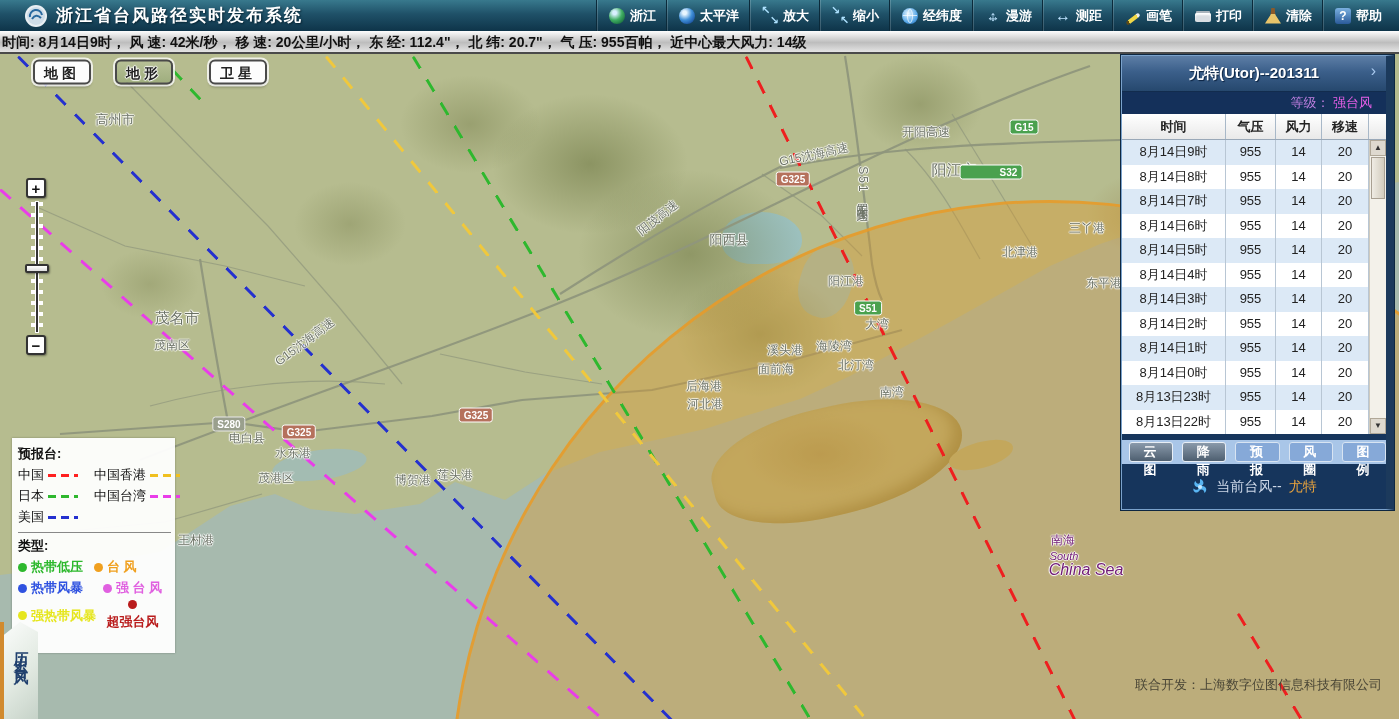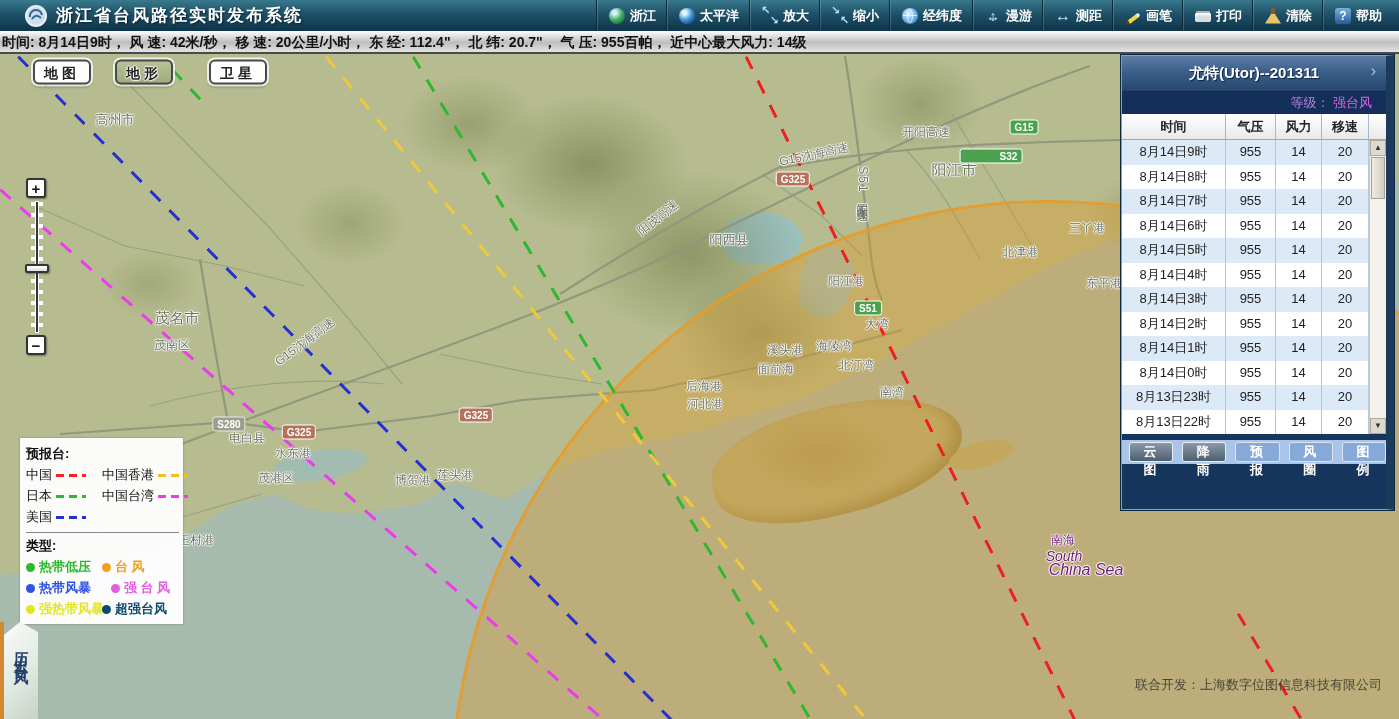--- a/index.html
+++ b/index.html
@@ -105,22 +105,22 @@
   #zoom-plus{top:0;}
   #zoom-minus{top:157px;}
   #zoom-ladder{position:absolute;left:7px;top:24px;width:12px;height:130px;cursor:pointer;
        background:repeating-linear-gradient(180deg,#fff 0 4px,transparent 4px 11px),
                   repeating-linear-gradient(180deg,transparent 0 1px,#333 1px 3px,transparent 3px 11px);}
   #zoom-ladder::before{content:"";position:absolute;left:5px;top:0;bottom:0;width:2px;background:#333;box-shadow:0 0 0 1px #fff;}
   #zoom-handle{position:absolute;left:1px;top:86px;width:24px;height:9px;background:linear-gradient(#fff,#ddd);
        border:2px solid #333;border-radius:2px;cursor:grab;box-shadow:1px 1px 2px rgba(0,0,0,.4);box-sizing:border-box;}
 
   
-  #legend{position:absolute;left:20px;top:384px;width:163px;z-index:10;background:rgba(255,255,255,.95);
-       font-size:13px;color:#111;padding:5px 4px 6px 6px;box-sizing:border-box;box-shadow:0 0 2px rgba(0,0,0,.3);}
+  #legend{position:absolute;left:12px;top:384px;width:163px;z-index:10;background:rgba(255,255,255,.95);
+       font-size:13px;color:#111;padding:5px 4px 22px 6px;box-sizing:border-box;box-shadow:0 0 2px rgba(0,0,0,.3);}
   .lg-title{font-weight:bold;margin:2px 0 3px;}
   .lg-grid{display:grid;grid-template-columns:76px 77px;row-gap:3px;}
   .lg-item{display:flex;align-items:center;gap:4px;white-space:nowrap;}
   .dash-sample{width:30px;height:3px;flex:none;}
   .dot{width:9px;height:9px;border-radius:50%;background:currentColor;flex:none;}
   .lg-divider{border-top:1px solid #888;margin:6px 0 4px;}
   .lg-item .tname{font-weight:bold;}
 
   
   #history-tab{position:absolute;left:0;top:568px;width:38px;height:97px;z-index:10;cursor:pointer;
@@ -285,31 +285,31 @@
         <div class="map-label even" style="left: 834px; top: 292px;">海陵湾</div>
         <div class="map-label" style="left: 776px; top: 315px;">面前海</div>
         <div class="map-label even" style="left: 856px; top: 311px;">北汀湾</div>
         <div class="map-label" style="left: 892px; top: 338px;">南湾</div>
         <div class="map-label even" style="left: 704px; top: 332px;">后海港</div>
         <div class="map-label" style="left: 705px; top: 350px;">河北港</div>
         <div class="map-label even" style="left: 1020px; top: 198px;">北津港</div>
         <div class="map-label" style="left: 1087px; top: 174px;">三丫港</div>
         <div class="map-label even" style="left: 1104px; top: 229px;">东平港</div>
         <div class="map-label sea-label" style="left: 1063px; top: 486px;">南海</div>
-        <div class="map-label sea-label italic even" style="left: 1064px; top: 502px; font-size: 14px;">South</div>
+        <div class="map-label sea-label italic even" style="left: 1064px; top: 502px; font-size: 11px;">South</div>
         <div class="map-label sea-label italic" style="left: 1064px; top: 516px; font-size: 16px; padding-left: 44px;">China Sea</div>
         <div class="map-label even" style="left: 902px; top: 78px; margin-left: 24px;">开阳高速</div>
         <div class="map-label" style="left: 305px; top: 288px; transform: translate(-50%, -50%) rotate(-37deg);">G15沈海高速</div>
         <div class="map-label even" style="left: 814px; top: 101px; transform: translate(-50%, -50%) rotate(-12deg);">G15沈海高速</div>
         <div class="map-label" style="left: 658px; top: 164px; transform: translate(-50%, -50%) rotate(-38deg);">阳茂高速</div>
         <div class="map-label vertical even" style="left: 862px; top: 130px;">S51罗阳高速</div>
     </div>
     <div id="map-badges">
       <div class="badge g even" style="left: 1024px; top: 43px;">G15</div>
-        <div class="badge g" style="left: 991px; top: 72px; padding-left: 39px;">S32</div>
+        <div class="badge g" style="left: 991px; top: 88px; padding-left: 39px;">S32</div>
         <div class="badge g even" style="left: 868px; top: 224px;">S51</div>
         <div class="badge b" style="left: 793px; top: 125px;">G325</div>
         <div class="badge b even" style="left: 299px; top: 378px;">G325</div>
         <div class="badge b" style="left: 476px; top: 361px;">G325</div>
         <div class="badge s even" style="left: 229px; top: 370px;">S280</div>
     </div>
 
     <div id="map-type-buttons">
       <div class="map-btn even" style="left: 62px; top: 18px;">地图</div>
         <div class="map-btn active" style="left: 144px; top: 18px;">地形</div>
@@ -363,21 +363,21 @@
             <span class="tname">热带风暴</span>
           </div>
           <div class="lg-item" style="color: rgb(224, 96, 224); justify-content: center;">
             <span class="dot"></span>
             <span class="tname">强 台 风</span>
           </div>
           <div class="lg-item even" style="color: rgb(230, 230, 30);">
             <span class="dot"></span>
             <span class="tname">强热带风暴</span>
           </div>
-          <div class="lg-item" style="color: #0c4a6e;">
+          <div class="lg-item" style="color: #b91c1c; flex-direction: column;">
             <span class="dot"></span>
             <span class="tname">超强台风</span>
           </div>
       </div>
     </div>
 
     <div id="history-strip"></div>
     <div id="history-tab">
       <div class="vtext">历史台风</div>
     </div>
@@ -482,15 +482,23 @@
         </div>
       </div>
     </div>
     <div class="p-tabs">
       <button class="ptab tab-dark even">云图</button>
         <button class="ptab tab-dark">降雨</button>
         <button class="ptab tab-light even">预报</button>
         <button class="ptab tab-light">风圈</button>
         <button class="ptab tab-light even">图例</button>
     </div>
+    <div class="p-current">
+      <svg width="18" height="18" viewBox="0 0 18 18">
+        <path d="M9 1 C13 2 13.5 6.5 10.5 8 C15 7.5 17 12 13.5 15 C13 11 10 10.8 8.5 12.5 C6 16.5 1.5 14 2.5 10.5 C5 13 8 11.5 8 9.2 C3.5 9.8 2 5 4.5 3 C5.5 6.5 8 6.2 9 4.5 Z" fill="#59b5f2"></path>
+        <circle cx="9" cy="9" r="2.1" fill="#c6e8ff"></circle>
+      </svg>
+      <span>当前台风--</span>
+      <span class="cur-value">尤特</span>
+    </div>
   </aside>
 
 </div>
 
 </body></html>

